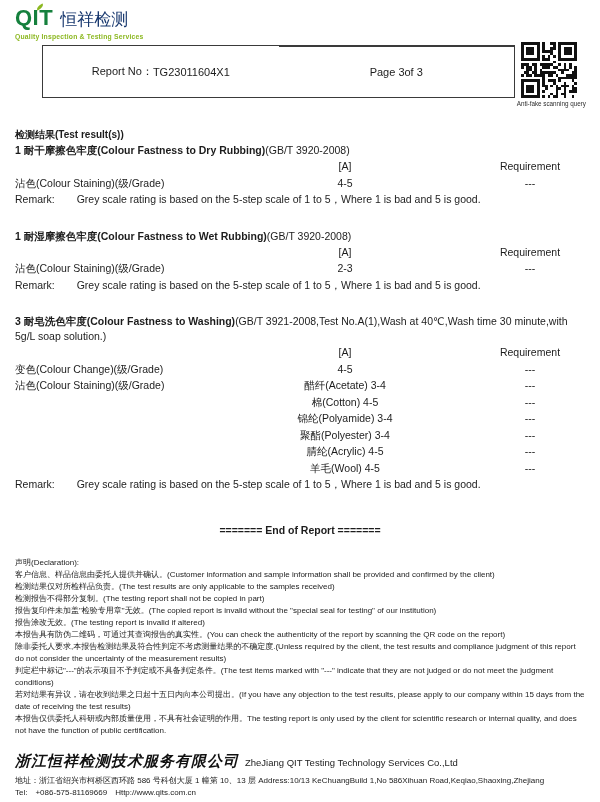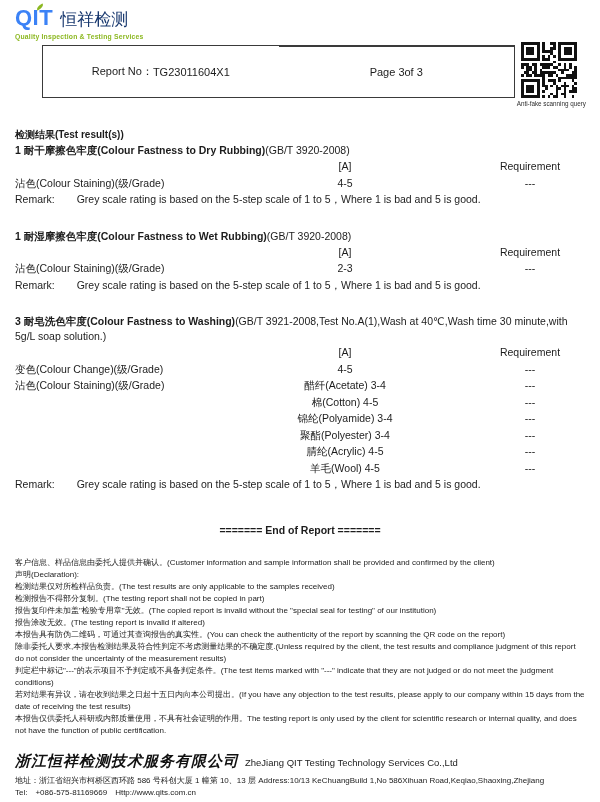--- a/index.html
+++ b/index.html
@@ -7,21 +7,21 @@
     width:600px;height:802px;background:#ffffff;color:#1c1c1c;
     font-family:"Liberation Sans","DejaVu Sans",sans-serif;
     position:relative;overflow:hidden;
   }
   .page{position:relative;width:600px;height:802px;background:#fff;}
 
   
   .header{position:relative;height:122px;}
   .logo{position:absolute;left:15px;top:6px;}
   .logo-row{display:flex;align-items:baseline;position:relative;}
-  .logo-qit{font-size:22px;font-weight:bold;color:#3b82f6;letter-spacing:0.5px;line-height:24px;}
+  .logo-qit{font-size:22px;font-weight:bold;color:#15803d;letter-spacing:0.5px;line-height:24px;}
   .leaf{position:absolute;left:21px;top:-1px;width:8px;height:4px;background:#8cb821;
         border-radius:90% 10% 90% 10%;transform:rotate(-28deg);}
   .logo-cn{font-size:17px;font-weight:normal;color:#17376e;margin-left:7px;}
   .logo-tagline{color:#8cb821;font-size:6.8px;font-weight:bold;margin-top:2px;letter-spacing:0.2px;}
 
   .header-table{position:absolute;left:42px;top:45px;width:473px;height:53px;
                 border:1.5px solid #3a3a3a;display:flex;box-sizing:border-box;background:#fff;}
   .ht-left{width:178px;border-right:1px solid #3a3a3a;display:flex;align-items:center;
            justify-content:center;font-weight:bold;font-size:17px;}
   .ht-right{flex:1;display:flex;flex-direction:row;}
@@ -192,22 +192,22 @@
         <span class="r">---</span>
       </div>
       <div class="remark">
         <span class="rl">Remark:</span><span>Grey scale rating is based on the 5-step scale of 1 to 5，Where 1 is bad and 5 is good.</span>
       </div>
     </section>
 
     <div class="end-report">======= End of Report =======</div>
 
     <div class="declaration">
+      <div class="decl-item">声明(Declaration):</div>
       <div class="decl-item">客户信息、样品信息由委托人提供并确认。(Customer information and sample information shall be provided and confirmed by the client)</div>
-      <div class="decl-item">声明(Declaration):</div>
       <div class="decl-item">检测结果仅对所检样品负责。(The test results are only applicable to the samples received)</div>
       <div class="decl-item">检测报告不得部分复制。(The testing report shall not be copied in part)</div>
       <div class="decl-item">报告复印件未加盖"检验专用章"无效。(The copied report is invalid without the "special seal for testing" of our institution)</div>
       <div class="decl-item">报告涂改无效。(The testing report is invalid if altered)</div>
       <div class="decl-item">本报告具有防伪二维码，可通过其查询报告的真实性。(You can check the authenticity of the report by scanning the QR code on the report)</div>
       <div class="decl-item">除非委托人要求,本报告检测结果及符合性判定不考虑测量结果的不确定度.(Unless required by the client, the test results and compliance judgment of this report do not consider the uncertainty of the measurement results)</div>
       <div class="decl-item">判定栏中标记"---"的表示项目不予判定或不具备判定条件。(The test items marked with "---" indicate that they are not judged or do not meet the judgment conditions)</div>
       <div class="decl-item">若对结果有异议，请在收到结果之日起十五日内向本公司提出。(If you have any objection to the test results, please apply to our company within 15 days from the date of receiving the test results)</div>
       <div class="decl-item">本报告仅供委托人科研或内部质量使用，不具有社会证明的作用。The testing report is only used by the client for scientific research or internal quality, and does not have the function of public certification.</div>
     </div>

